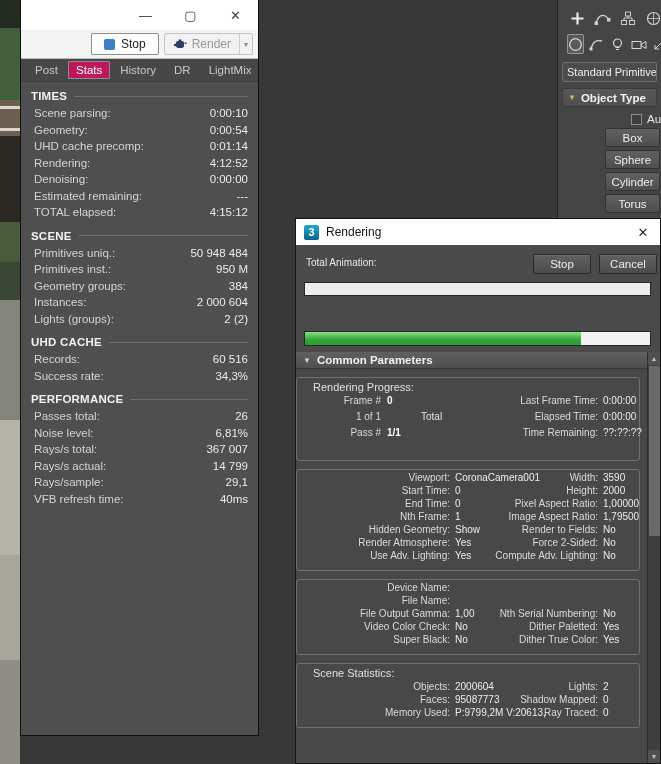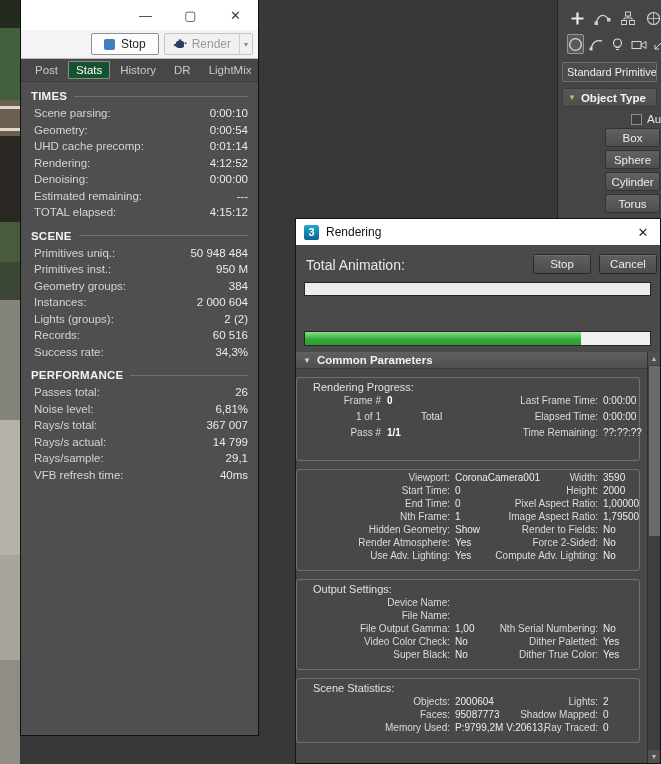--- a/index.html
+++ b/index.html
@@ -27,21 +27,21 @@
   #vfb-title{height:30px;background:#ffffff;display:flex;justify-content:flex-end;flex:none;}
   .wbtn{width:45px;display:flex;align-items:center;justify-content:center;font-size:13px;color:#3d3d3d;}
   #vfb-tools{height:29px;background:#f4f4f4;border-bottom:1px solid #bdbdbd;display:flex;align-items:center;justify-content:flex-end;padding-right:5px;gap:5px;flex:none;}
   #stop-btn{display:flex;align-items:center;gap:6px;height:22px;padding:0 12px;background:#fdfdfd;border:1px solid #8f8f8f;border-radius:2px;font-size:12px;color:#1f1f1f;}
   #stop-btn .sq{width:11px;height:11px;border-radius:2px;background:#3e7fc1;}
   #render-btn{display:flex;align-items:center;height:22px;border:1px solid #c3c3c3;border-radius:2px;background:#f1f1f1;color:#9a9a9a;font-size:12px;}
   #render-btn .main{display:flex;align-items:center;gap:5px;padding:0 8px;}
   #render-btn .drop{width:13px;align-self:stretch;border-left:1px solid #cdcdcd;display:flex;align-items:center;justify-content:center;font-size:8px;color:#8a8a8a;}
   #vfb-tabs{height:23px;background:#474747;display:flex;align-items:center;padding-left:6px;gap:2px;flex:none;border-bottom:1px solid #3b3b3b;}
   .tab{padding:2px 7px;font-size:11.5px;color:#c9c9c9;border:1px solid transparent;white-space:nowrap;}
-  .tab.active{background:#14532d;border-color:#8c8c8c;color:#ffffff;border-radius:1px;}
+  .tab.active{background:#be185d;border-color:#8c8c8c;color:#ffffff;border-radius:1px;}
   #stats{flex:1;background:#4f4f4f;padding:6px 10px 0;overflow:hidden;}
   .shead{display:flex;align-items:center;gap:7px;margin:9px 0 3px;}
   .shead.first{margin-top:2px;}
   .st{font-size:11.5px;font-weight:bold;color:#f2f2f2;letter-spacing:.2px;text-align:right;}
   .sline{flex:1;height:1px;background:#707070;}
   .srow{display:flex;justify-content:space-between;font-size:11.5px;line-height:16.5px;padding-left:3px;}
   .sl{color:#d4d4d4;text-align:center;}
   .sv{color:#ebebeb;}
 
   
@@ -60,21 +60,21 @@
   #autogrid .lbl{font-size:11.5px;color:#e6e6e6;}
   .obj-btn{position:relative;margin:3px 0 0 47px;width:55px;height:19px;background:linear-gradient(#616161,#4e4e4e);border:1px solid #323232;border-radius:2px;color:#ededed;font-size:11.5px;display:flex;align-items:center;justify-content:center;white-space:nowrap;}
 
   
   #dlg{position:absolute;left:295px;top:218px;width:366px;height:546px;background:#4a4a4a;border:1px solid #151515;z-index:5;display:flex;flex-direction:column;}
   #dlg-title{height:26px;background:#ffffff;display:flex;align-items:center;padding-left:8px;gap:7px;flex:none;}
   #dlg-appicon{width:15px;height:15px;border-radius:2px;background:linear-gradient(#23a7d0,#0d628f);color:#fff;font-size:11px;font-weight:bold;display:flex;align-items:center;justify-content:center;}
   #dlg-title .t{font-size:12px;color:#141414;}
   #dlg-close{margin-left:auto;width:34px;height:26px;display:flex;align-items:center;justify-content:center;color:#2a2a2a;font-size:13px;}
   #dlg-body{position:relative;flex:1;}
-  .dlbl{position:absolute;font-size:14px;color:#e9e9e9;}
+  .dlbl{position:absolute;font-size:10px;color:#e9e9e9;}
   #lbl-anim{left:10px;top:12px;}
   .dbtn{position:absolute;top:9px;width:58px;height:20px;background:linear-gradient(#606060,#4c4c4c);border:1px solid #292929;box-shadow:inset 0 1px 0 #6f6f6f;border-radius:2px;color:#ededed;font-size:11.5px;display:flex;align-items:center;justify-content:center;}
   #btn-stop2{left:237px;} #btn-cancel{left:303px;}
   #pb1{position:absolute;left:8px;top:37px;width:347px;height:14px;background:#ededed;border:1px solid #262626;}
   #task{position:absolute;left:0;top:59px;width:100%;height:21px;background:#313131;display:flex;align-items:center;padding-left:10px;font-size:11.5px;color:#e8e8e8;gap:14px;white-space:nowrap;}
   #pb2{position:absolute;left:8px;top:86px;width:347px;height:15px;background:#f1f1f1;border:1px solid #262626;}
   #pb2 .fill{height:100%;background:linear-gradient(#8ce08a,#35a93c 55%,#2c9c33);}
   #params{position:absolute;left:0;top:107px;right:0;bottom:0;background:#484848;overflow:hidden;}
   #cp-head{height:17px;margin-right:13px;background:linear-gradient(#606060,#4f4f4f);border-bottom:1px solid #393939;display:flex;align-items:center;gap:6px;padding:0 7px;}
   #cp-head .arr{font-size:8px;color:#d2d2d2;}
@@ -191,20 +191,24 @@
       </div>
     <div class="srow">
         <span class="sl">Instances:</span>
         <span class="sv">2 000 604</span>
       </div>
     <div class="srow">
         <span class="sl">Lights (groups):</span>
         <span class="sv">2 (2)</span>
       </div>
 
+    <div class="shead">
+        <span class="st">UHD CACHE</span>
+        <span class="sline"></span>
+      </div>
     <div class="srow">
         <span class="sl">Records:</span>
         <span class="sv">60 516</span>
       </div>
     <div class="srow">
         <span class="sl">Success rate:</span>
         <span class="sv">34,3%</span>
       </div>
 
     <div class="shead">
@@ -396,21 +400,20 @@
           </div>
         <div class="row">
             <span class="c1l">Use Adv. Lighting:</span>
             <span class="c1v">Yes</span>
             <span class="c2l">Compute Adv. Lighting:</span>
             <span class="c2v">No</span>
           </div>
       </div>
 
       <div class="grp">
-        <div class="gcap">Output Settings:</div>
         <div class="row">
             <span class="c1l">Device Name:</span>
             <span class="c1v"></span>
           </div>
         <div class="row">
             <span class="c1l">File Name:</span>
             <span class="c1v"></span>
           </div>
         <div class="row">
             <span class="c1l">File Output Gamma:</span>

